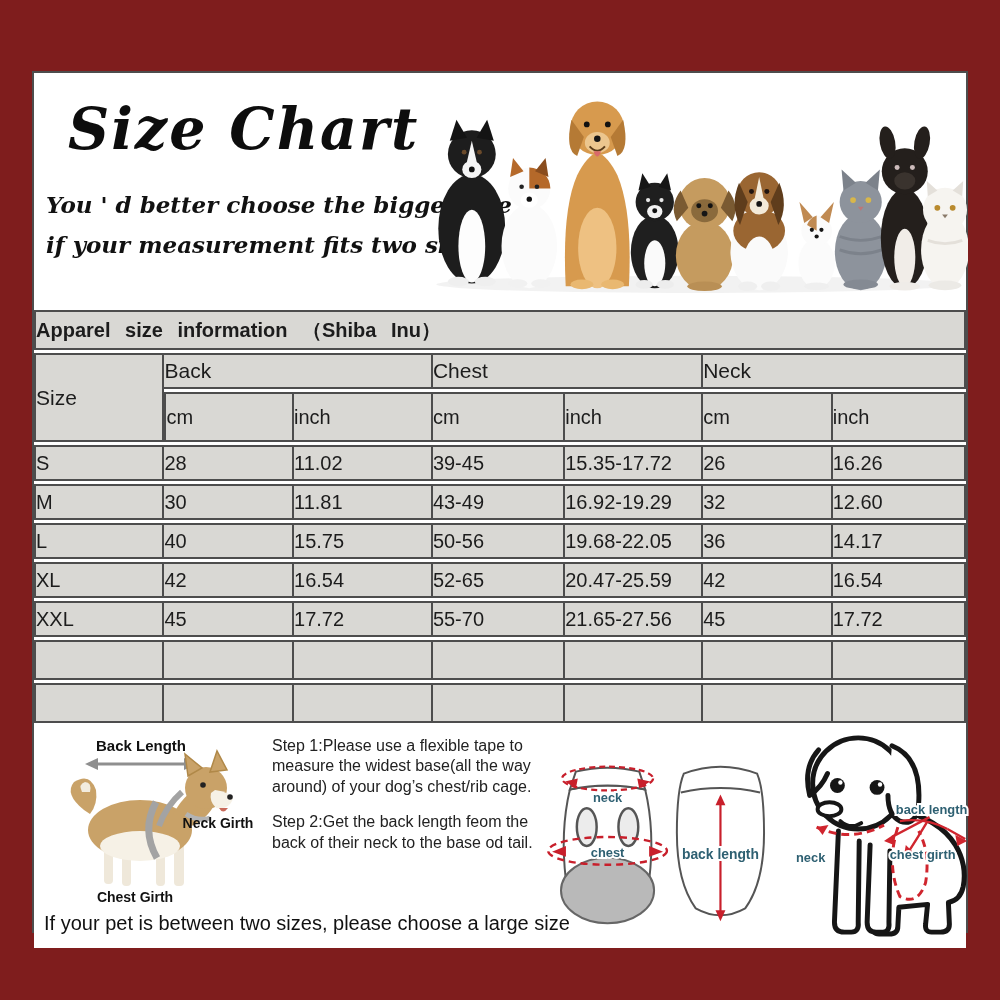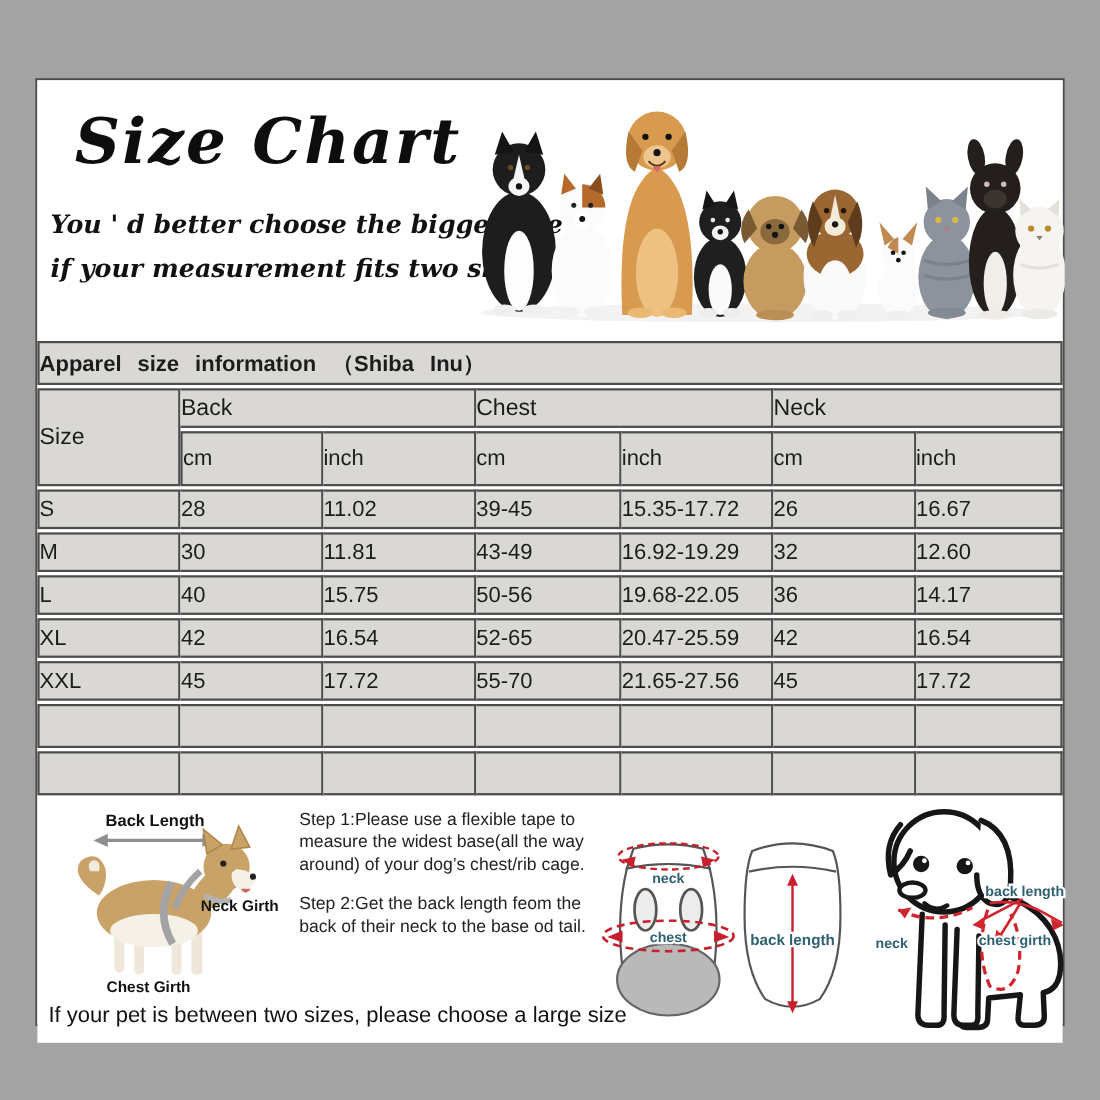--- a/index.html
+++ b/index.html
@@ -1,17 +1,17 @@
 <!DOCTYPE html>
 <html><head>
 <meta charset="utf-8">
 <style>
   * { margin:0; padding:0; box-sizing:border-box; }
   html,body { width:1000px; background:#ffffff; font-family:"Liberation Sans", sans-serif; color:#1a1a1a; }
-  .page { position:relative; width:1000px; height:1000px; background:#a3a3a3; overflow:hidden; }
+  .page { position:relative; width:1000px; height:1000px; background:#7f1d1d; overflow:hidden; }
   .box { position:absolute; left:32px; top:71px; width:936px; height:862px; border:2px solid #4d4d4d; background:#fff; }
 
   
   .hdr { position:relative; width:100%; height:234px; background:#fff; }
   .hdr-title { position:absolute; left:34px; top:22px; font-family:"DejaVu Serif","Liberation Serif",serif;
                font-style:italic; font-weight:bold; font-size:57px; letter-spacing:2px; color:#0d0d0d; }
   .hdr-sub { position:absolute; left:12px; font-family:"DejaVu Serif","Liberation Serif",serif;
              font-style:italic; font-weight:bold; font-size:23px; color:#111; white-space:nowrap; }
   .sub1 { top:118px; } .sub2 { top:158px; }
   .pets { position:absolute; left:388px; top:10px; }
@@ -224,21 +224,21 @@
         <td>cm</td>
         <td>inch</td>
       </tr>
       <tr class="data">
         <td>S</td>
             <td>28</td>
             <td>11.02</td>
             <td>39-45</td>
             <td>15.35-17.72</td>
             <td>26</td>
-            <td>16.67</td>
+            <td>16.26</td>
       </tr>
       <tr class="data">
         <td>M</td>
             <td>30</td>
             <td>11.81</td>
             <td>43-49</td>
             <td>16.92-19.29</td>
             <td>32</td>
             <td>12.60</td>
       </tr>

